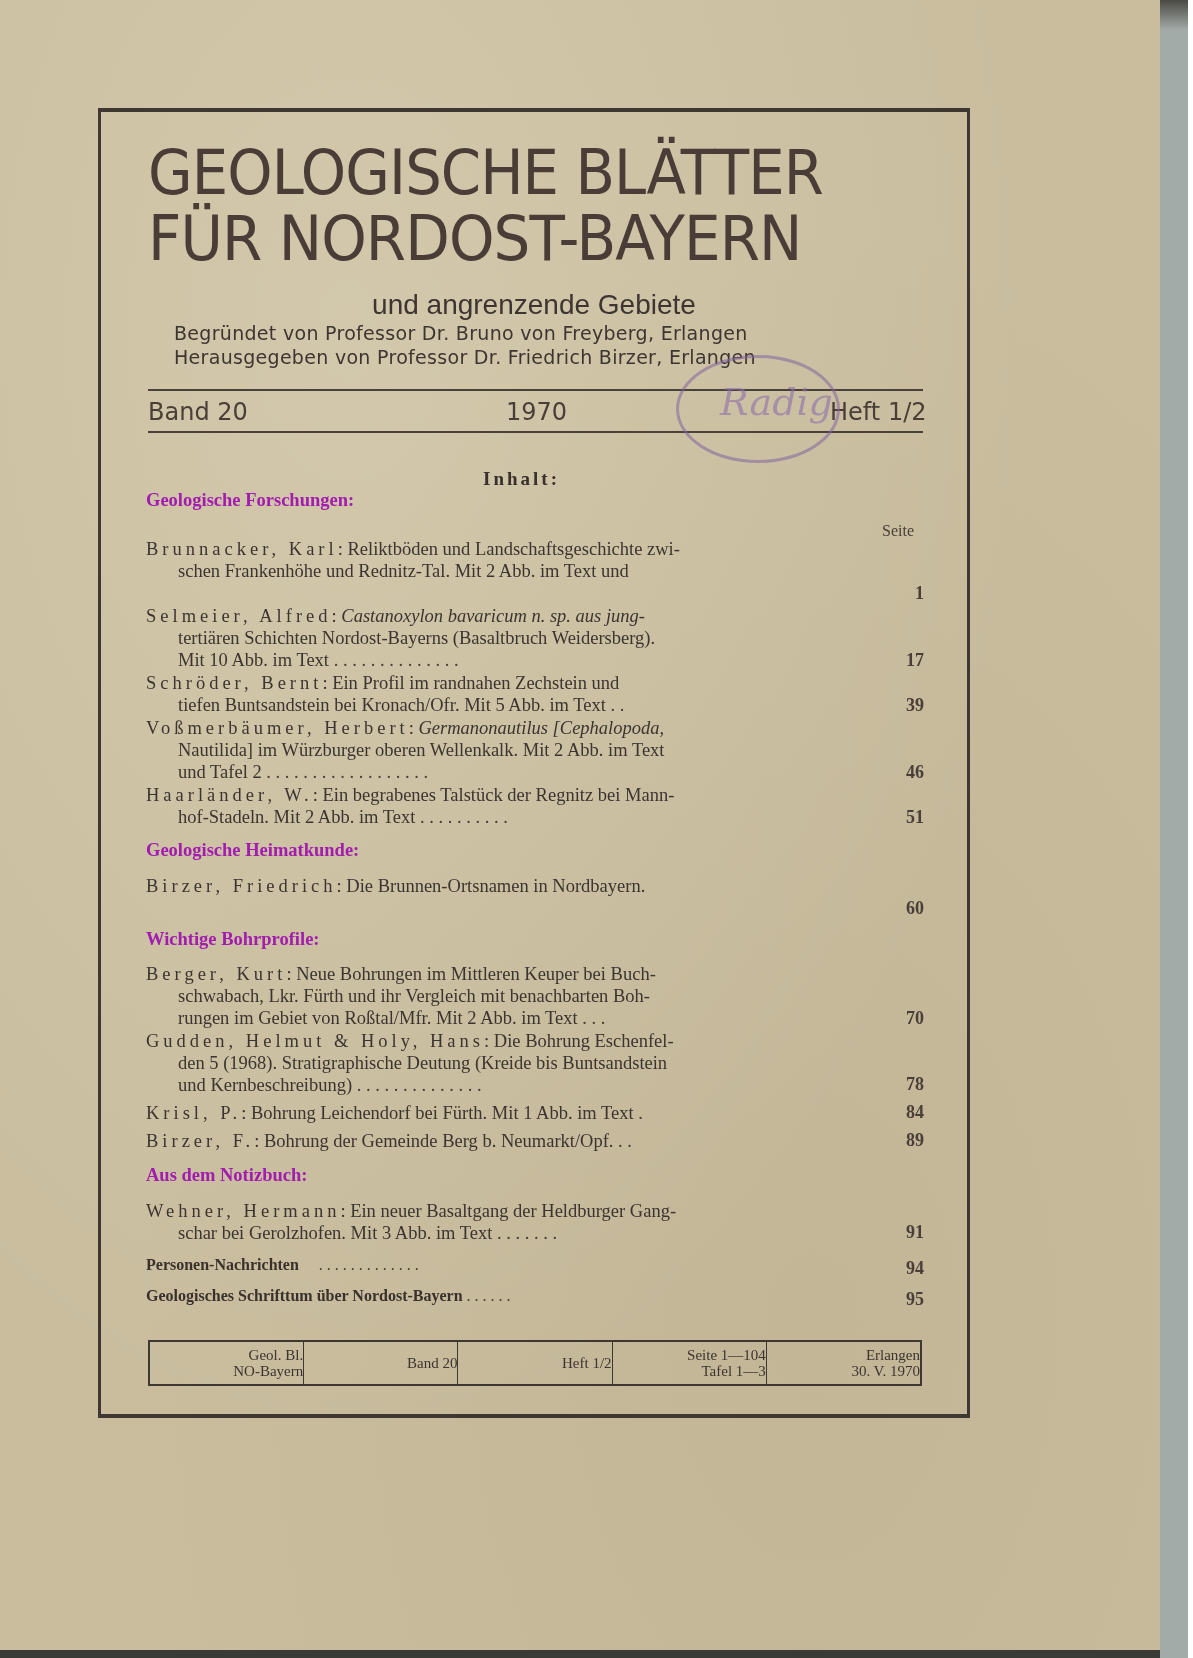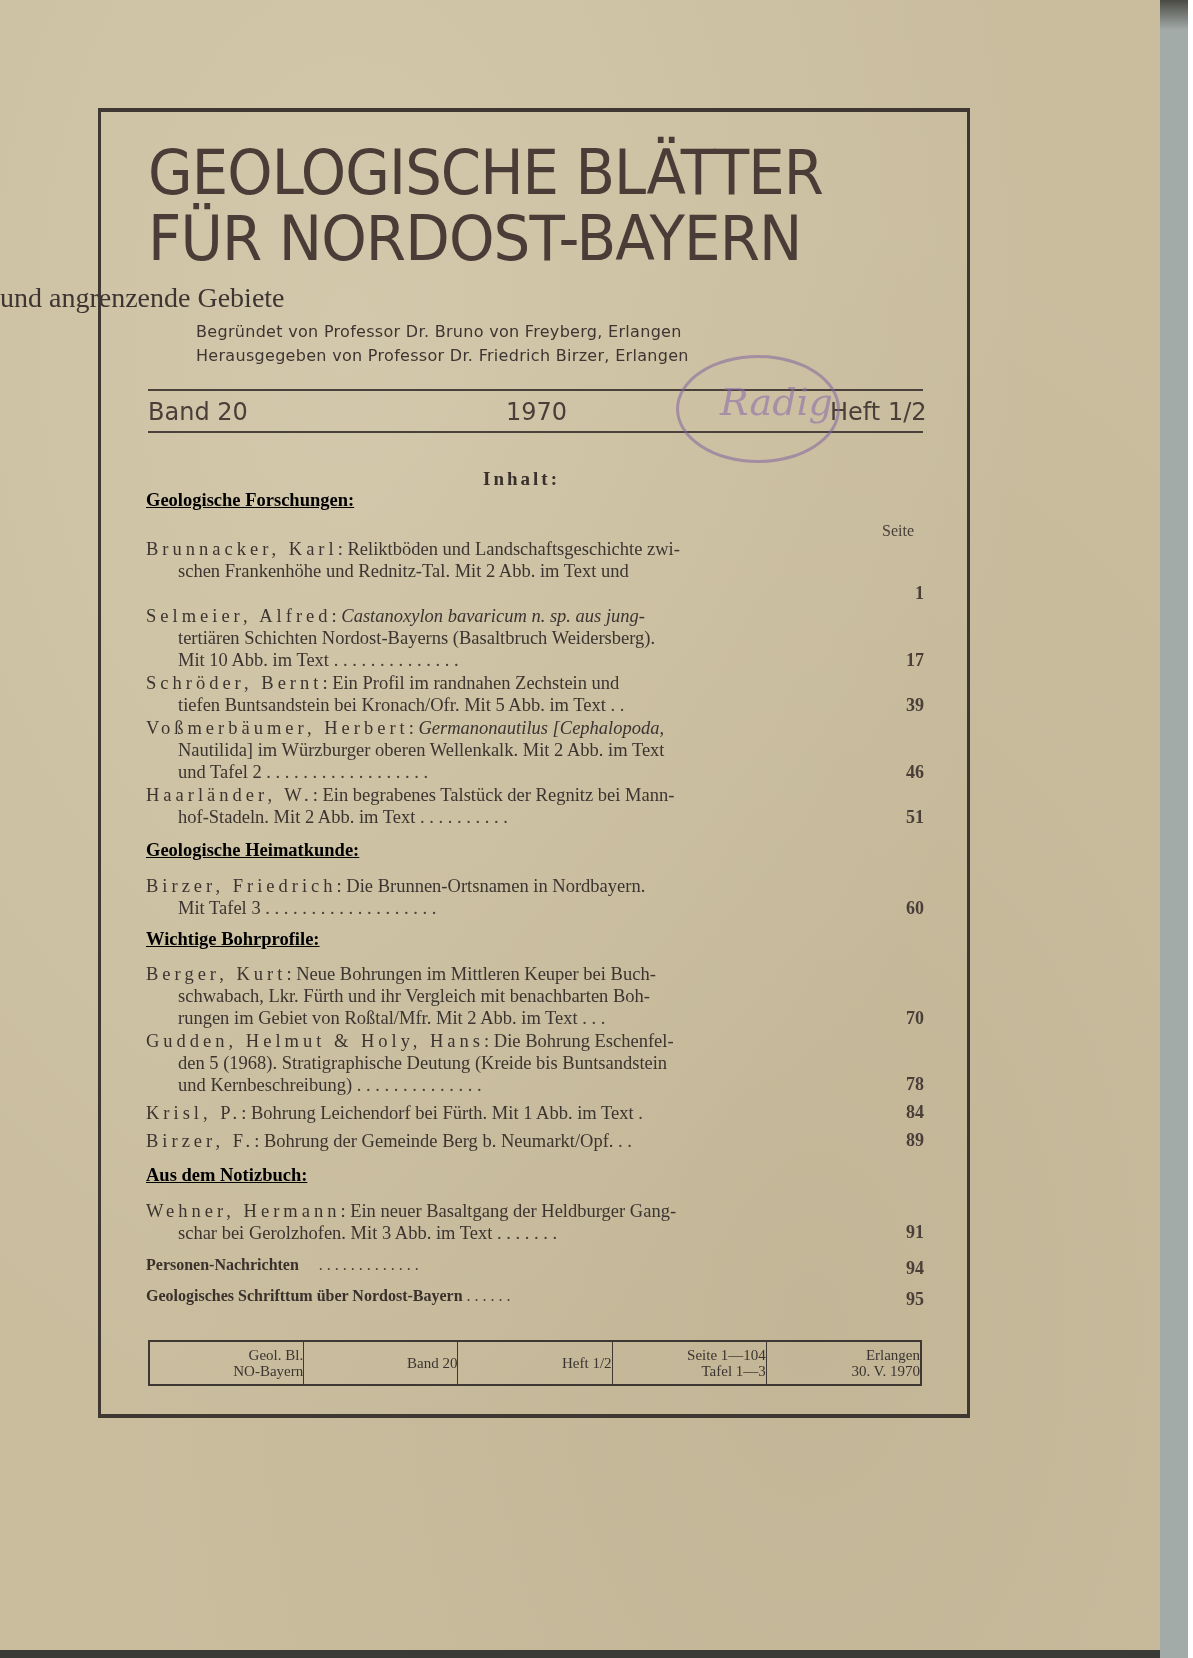--- a/index.html
+++ b/index.html
@@ -7,30 +7,30 @@
   .paper { position:absolute; left:0; top:0; width:1160px; height:1658px; background:#c9bd9e;
     background-image: radial-gradient(ellipse at 30% 20%, rgba(255,250,230,0.18), transparent 60%),
                       radial-gradient(ellipse at 70% 80%, rgba(120,100,70,0.08), transparent 60%); }
   .edge-strip { position:absolute; left:1160px; top:0; width:28px; height:1658px; background:#a3aba8; }
   .edge-shadow { position:absolute; left:1160px; top:0; width:28px; height:30px; background:linear-gradient(#4a4a44, #a3aba8); }
   .bottom-strip { position:absolute; left:0; top:1650px; width:1160px; height:8px; background:#3a3a36; }
   .frame { position:absolute; left:98px; top:108px; width:872px; height:1310px; border:3px solid #3f3832; border-top-width:4px; border-bottom-width:4px; box-sizing:border-box; }
   .title { position:absolute; left:148px; width:780px; font-family:"DejaVu Sans", sans-serif; font-weight:normal; color:#4a3c36; font-size:62px; letter-spacing:-1px; line-height:1; white-space:nowrap; transform-origin:left top; }
   .t1 { top:142px; transform:scaleX(0.93); }
   .t2 { top:208px; transform:scaleX(0.935); }
-  .subtitle { position:absolute; left:0; width:1068px; top:282px; text-align:left; font-family:Liberation Serif, serif; font-size:28px; color:#3e3532; }
-  .editor { position:absolute; left:174px; font-family:"DejaVu Sans", sans-serif; font-size:16px; color:#3e3532; white-space:nowrap; letter-spacing:0.3px;margin-left:22px; }
+  .subtitle { position:absolute; left:0; width:1068px; top:289px; text-align:center; font-family:Liberation Sans, sans-serif; font-size:28px; color:#3e3532; }
+  .editor { position:absolute; left:174px; font-family:"DejaVu Sans", sans-serif; font-size:19px; color:#3e3532; white-space:nowrap; letter-spacing:0.3px; }
   .e1 { top:322px; } .e2 { top:346px; }
   .rule { position:absolute; left:148px; width:775px; height:2px; background:#4a423a; }
   .r1 { top:389px; } .r2 { top:431px; }
   .band-row { position:absolute; top:398px; font-family:"DejaVu Sans", sans-serif; font-size:24px; color:#4a3e38; }
   .stamp { position:absolute; left:676px; top:355px; width:158px; height:102px; border:3px solid rgba(130,100,160,0.55); border-radius:50%; }
   .stamp-text { position:absolute; left:720px; top:380px; font-family:"DejaVu Serif", serif; font-style:italic; font-size:38px; color:rgba(140,110,170,0.6); }
   .toc-heading { position:absolute; left:483px; top:468px; font-weight:bold; font-size:19px; letter-spacing:3px; color:#3a302c; }
-  .section { position:absolute; left:146px; font-weight:bold; font-size:18.5px; color:#000000;text-decoration:underline; }
+  .section { position:absolute; left:146px; font-weight:bold; font-size:18.5px; color:#a21caf; }
   .seite-label { position:absolute; left:882px; top:522px; font-size:16px; color:#4a403a; }
   .entry { position:absolute; left:146px; width:722px; line-height:22px; font-size:18.5px; color:#3c3430; }
   .entry .cont { padding-left:32px; display:block; }
   .author { letter-spacing:4px; }
   .dots { letter-spacing:0; color:#4a403a; }
   .page { position:absolute; left:880px; width:44px; text-align:right; font-size:18px; font-weight:bold; color:#4a3e38; }
   .plain { position:absolute; left:146px; font-weight:bold; font-size:16px; color:#3a302c; }
   .footer-table { position:absolute; left:148px; top:1340px; width:774px; height:46px; border:2px solid #3f3832; display:flex; box-sizing:border-box; }
   .footer-cell { flex:1; border-right:1px solid #3f3832; display:flex; flex-direction:column; align-items:flex-end; justify-content:center; font-size:15px; line-height:16px; color:#3c3430; text-align:center; }
   .footer-cell:last-child { border-right:none; }
@@ -93,21 +93,20 @@
 
 <div class="entry" style="top:784px">
   <span class="author">Haarländer, W.</span>: <span>Ein begrabenes Talstück der Regnitz bei Mann-</span>
   <span class="cont"><span>hof-Stadeln. Mit 2 Abb. im Text</span><span class="dots"> . . . . . . . . . .</span></span>
 </div>
 <div class="page" style="top:807px">51</div>
 
 <div class="section" style="top:840px">Geologische Heimatkunde:</div>
 <div class="entry" style="top:875px">
   <span class="author">Birzer, Friedrich</span>: <span>Die Brunnen-Ortsnamen in Nordbayern.</span>
-  <span class="cont"><span>Mit Tafel 3</span><span class="dots"> . . . . . . . . . . . . . . . . . . .</span></span>
 </div>
 <div class="page" style="top:898px">60</div>
 
 <div class="section" style="top:929px">Wichtige Bohrprofile:</div>
 <div class="entry" style="top:963px">
   <span class="author">Berger, Kurt</span>: <span>Neue Bohrungen im Mittleren Keuper bei Buch-</span>
   <span class="cont">schwabach, Lkr. Fürth und ihr Vergleich mit benachbarten Boh-</span>
   <span class="cont"><span>rungen im Gebiet von Roßtal/Mfr. Mit 2 Abb. im Text</span><span class="dots"> . . .</span></span>
 </div>
 <div class="page" style="top:1008px">70</div>

